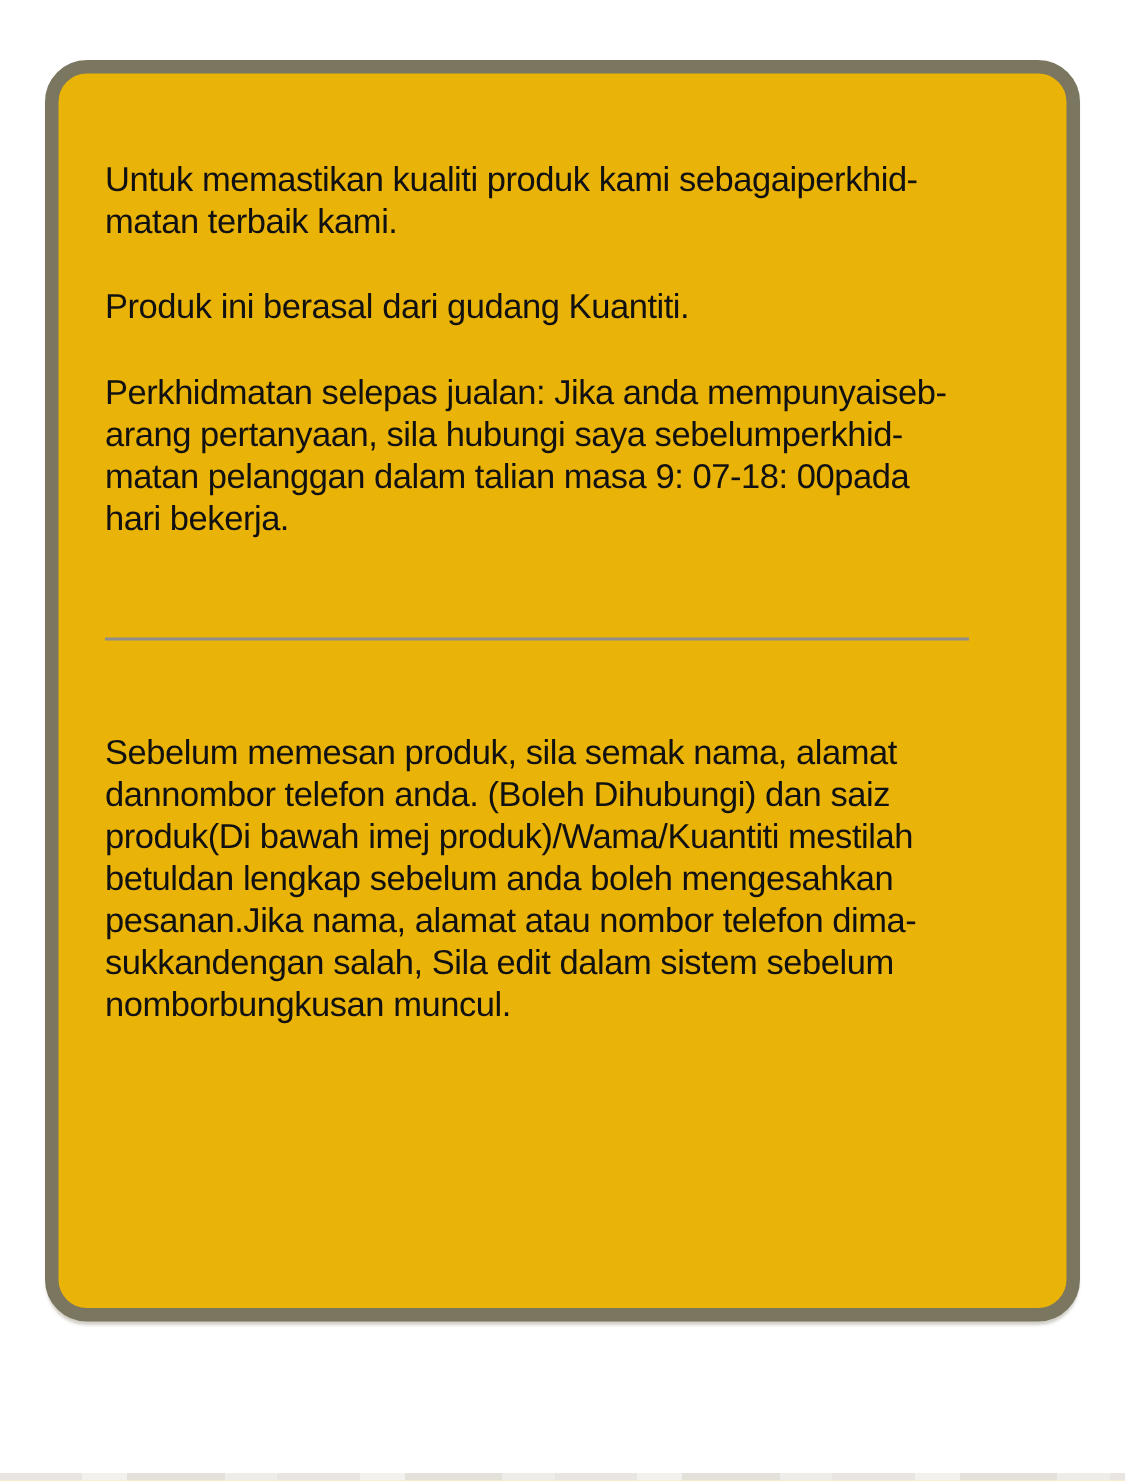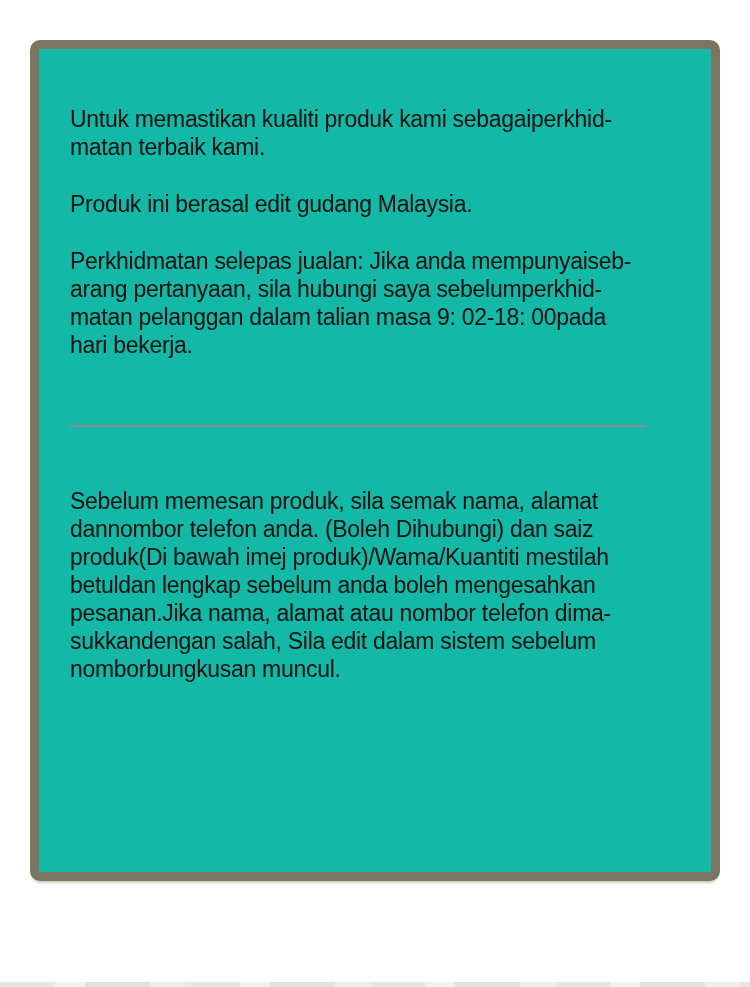--- a/index.html
+++ b/index.html
@@ -15,22 +15,22 @@
     font-family: "Liberation Sans", sans-serif;
   }
   .notice-card {
     position: absolute;
     left: 30px;
     top: 40px;
     width: 690px;
     height: 841px;
     box-sizing: border-box;
     border: 9px solid #7a765f;
-    border-radius: 10px;
-    background: #14b8a6;
+    border-radius: 28px;
+    background: #eab308;
     box-shadow: 0 3px 2px -1px rgba(122, 118, 95, 0.35);
     padding: 56px 18px 0 31px;
     overflow: hidden;
   }
   .notice-card p {
     margin: 0 0 29px 0;
     font-size: 23px;
     line-height: 28px;
     font-weight: 400;
     letter-spacing: -0.3px;
@@ -57,24 +57,24 @@
       #efede9 150px, #efede9 185px
     );
   }
 </style>
 </head>
 <body>
 
 <div class="notice-card">
   <p>Untuk memastikan kualiti produk kami sebagaiperkhid-
 matan terbaik kami.</p>
-  <p>Produk ini berasal edit gudang Malaysia.</p>
+  <p>Produk ini berasal dari gudang Kuantiti.</p>
   <p>Perkhidmatan selepas jualan: Jika anda mempunyaiseb-
 arang pertanyaan, sila hubungi saya sebelumperkhid-
-matan pelanggan dalam talian masa 9: 02-18: 00pada
+matan pelanggan dalam talian masa 9: 07-18: 00pada
 hari bekerja.</p>
   <hr class="notice-divider">
   <p>Sebelum memesan produk, sila semak nama, alamat
 dannombor telefon anda. (Boleh Dihubungi) dan saiz
 produk(Di bawah imej produk)/Wama/Kuantiti mestilah
 betuldan lengkap sebelum anda boleh mengesahkan
 pesanan.Jika nama, alamat atau nombor telefon dima-
 sukkandengan salah, Sila edit dalam sistem sebelum
 nomborbungkusan muncul.</p>
 </div>

